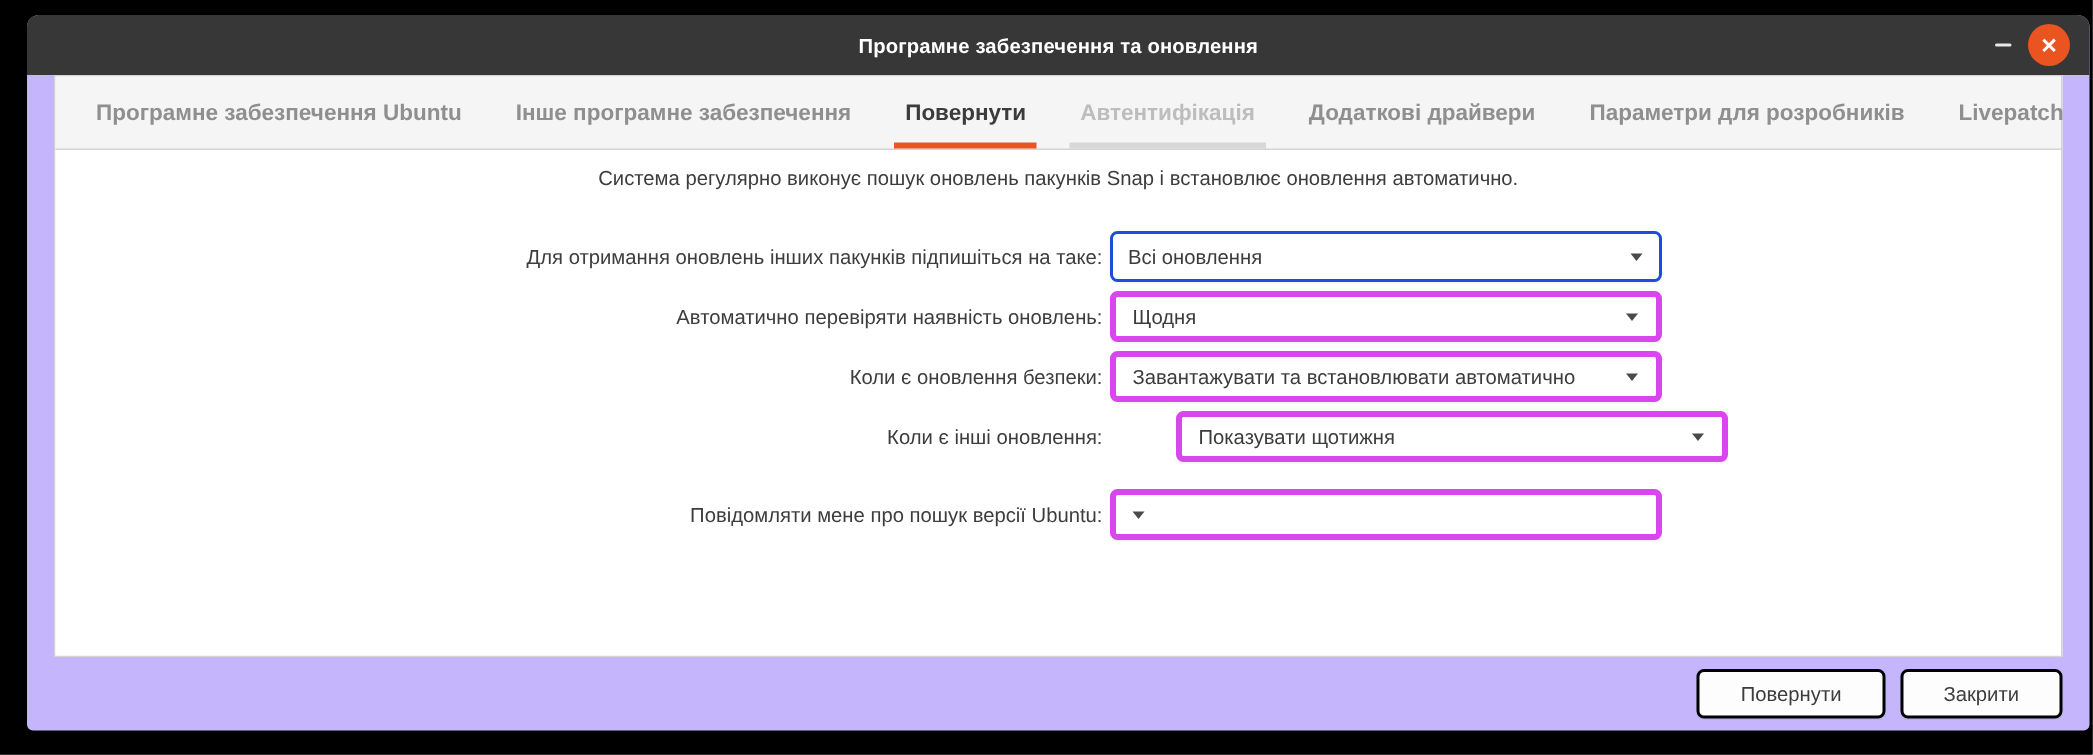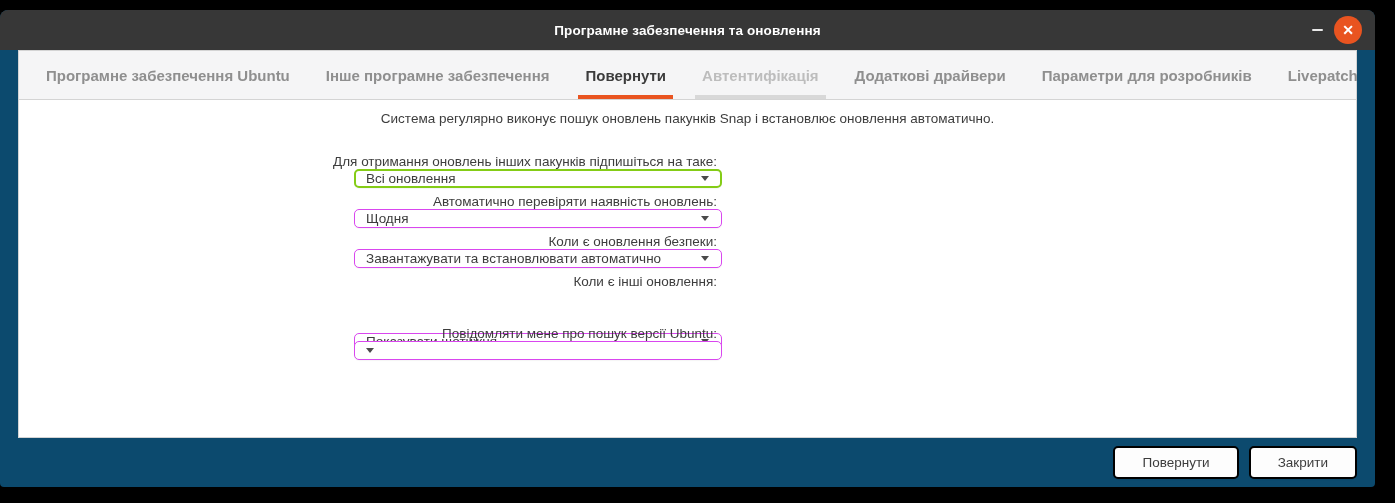--- a/index.html
+++ b/index.html
@@ -1,22 +1,22 @@
 <!DOCTYPE html>
 <html><head>
 <meta charset="utf-8">
 <style>
   * { margin:0; padding:0; box-sizing:border-box; }
   html,body { background:#000; }
   body { font-family:"Liberation Sans", sans-serif; }
   .stage { position:relative; width:1395px; height:503px; background:#000; overflow:hidden; }
 
   
-  .window { position:absolute; left:0; top:10px; width:1375px; height:477px;
-            background:#0c4a6e; border-radius:8px 8px 4px 4px; overflow:hidden; }
+  .window { position:absolute; left:18px; top:10px; width:1375px; height:477px;
+            background:#c4b5fd; border-radius:8px 8px 4px 4px; overflow:hidden; }
 
   
   .titlebar { position:relative; height:40px; background:#373737;
               display:flex; align-items:center; justify-content:center; }
   .titlebar .title { color:#ffffff; font-size:13.5px; font-weight:bold; letter-spacing:.1px; }
   .btn-min { position:absolute; right:52px; top:19px; width:11px; height:2px;
              background:#e8e8e8; border-radius:1px; cursor:pointer; }
   .btn-close { position:absolute; right:13px; top:6px; width:28px; height:28px;
                border-radius:50%; background:#E95420; color:#ffffff;
                display:flex; align-items:center; justify-content:center;
@@ -33,31 +33,31 @@
   .tab.active::after { content:""; position:absolute; left:0; right:0; bottom:0;
                        height:4px; background:#E95420; }
   .tab.disabled { color:#bdbdbd; }
   .tab.disabled::after { content:""; position:absolute; left:0; right:0; bottom:0;
                          height:4px; background:#d8d8d8; }
 
   
   .content { position:relative; height:337px; background:#ffffff; }
   .info { position:absolute; top:11px; left:0; right:0; text-align:center;
           font-size:13.5px; color:#3d3d3d; }
-  .row { position:absolute; left:0; height:34px; display:flex; align-items:flex-end;flex-direction:column; }
+  .row { position:absolute; left:0; height:34px; display:flex; align-items:center; }
   .row .lbl { width:703px; text-align:right; font-size:13.5px; color:#3d3d3d; padding-right:5px; }
   .dropdown { margin-left:0; width:368px; height:34px; background:#ffffff;
-              border:1px solid #d946ef; border-radius:5px;
+              border:4px solid #d946ef; border-radius:5px;
               display:flex; align-items:center; justify-content:space-between;
               padding:0 12px 0 11px; cursor:pointer;
               box-shadow:0 1px 1px rgba(0,0,0,0.04); }
   .dropdown .val { font-size:13.5px; color:#3c3c3c; white-space:nowrap; }
   .caret { width:0; height:0; border-left:4.5px solid transparent;
            border-right:4.5px solid transparent; border-top:5.5px solid #4a4a4a; }
-  .dropdown.focused { border:2px solid #84cc16; padding:0 11px 0 10px; }
+  .dropdown.focused { border:2px solid #1d4ed8; padding:0 11px 0 10px; }
 
   .r0 { top:54px; }  .r1 { top:94px; }  .r2 { top:134px; }
   .r3 { top:174px;gap:44px; } .r4 { top:226px; }
 
   
   .footer { position:absolute; right:18px; bottom:8px; display:flex; gap:10px; }
   .push-btn { height:33px; padding:0 27px; background:#fdfdfd;
               border:2px solid #000000; border-radius:5px;
               font-size:13.5px; color:#3d3d3d; display:flex; align-items:center;
               cursor:pointer; box-shadow:0 1px 1px rgba(0,0,0,0.04);

